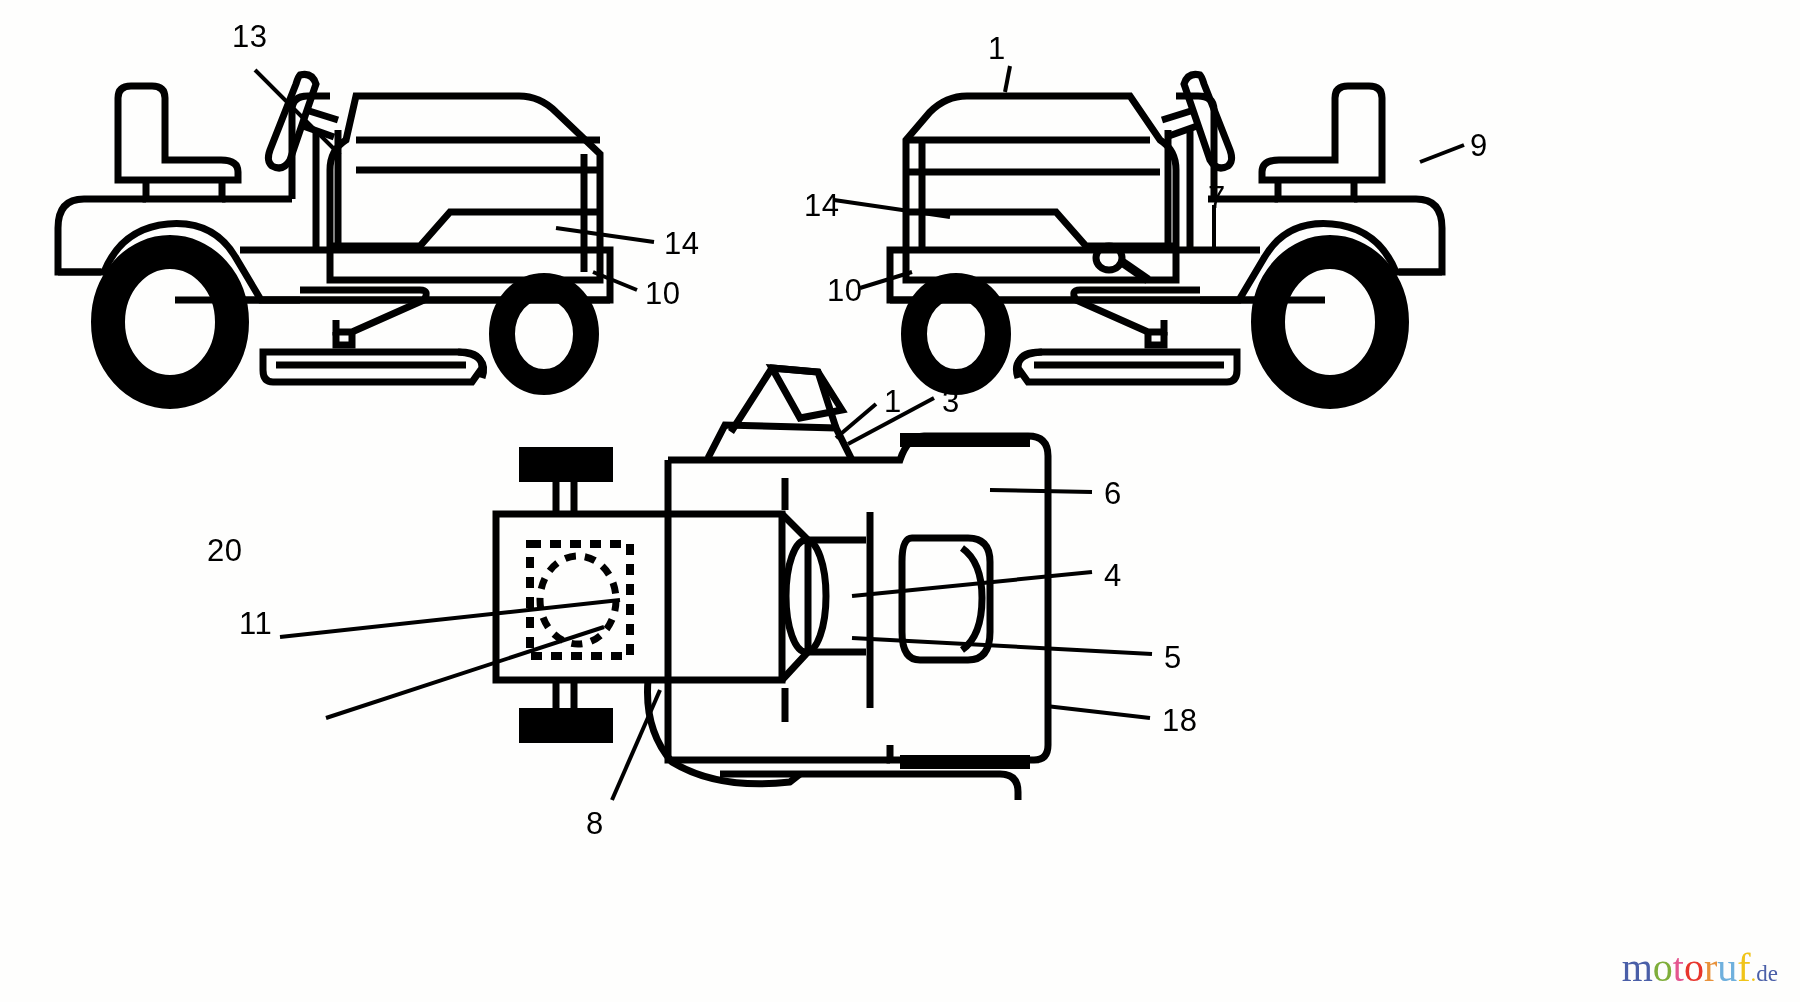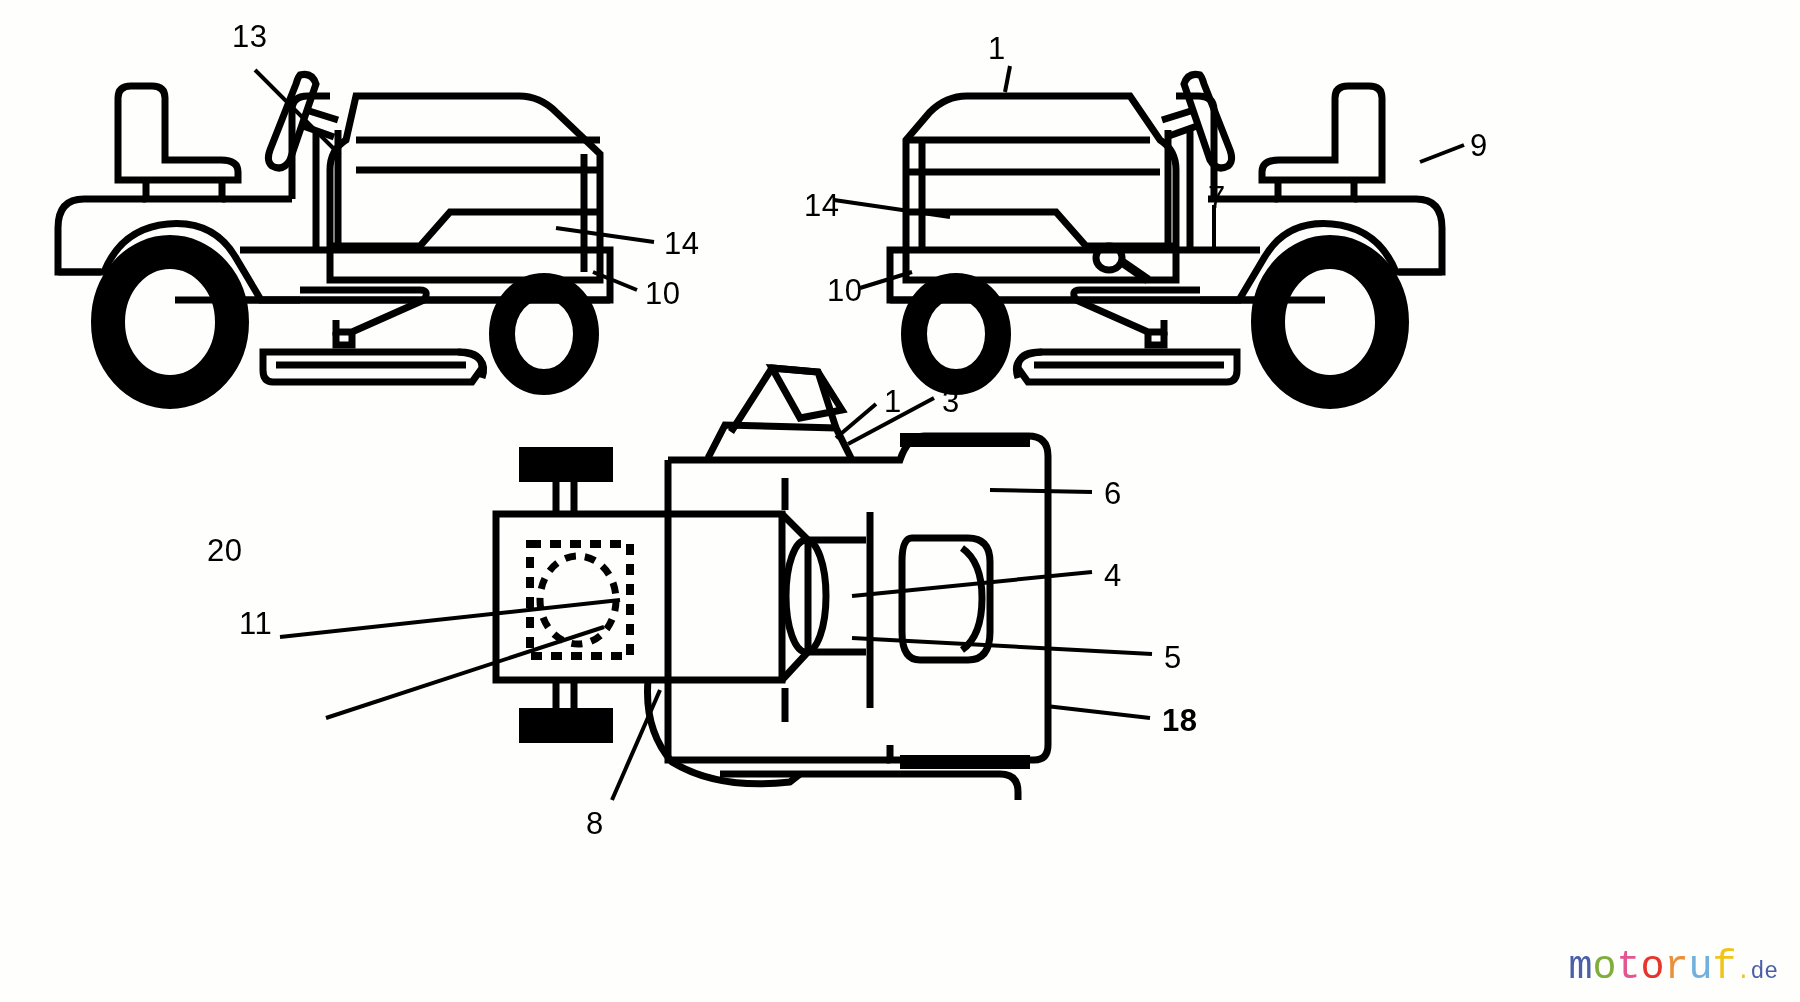--- a/index.html
+++ b/index.html
@@ -32,21 +32,21 @@
     color: #000000;
     line-height: 1;
     letter-spacing: 0.5px;
     white-space: nowrap;
     user-select: none;
   }
   .watermark {
     position: absolute;
     right: 22px;
     bottom: 14px;
-    font-family: Liberation Mono, monospace;
+    font-family: Liberation Serif, serif;
     font-size: 40px;
     line-height: 1;
     white-space: nowrap;
   }
   .watermark .w-m  { color: #4a5fa8; }
   .watermark .w-o1 { color: #7fae3a; }
   .watermark .w-t  { color: #e4568f; }
   .watermark .w-o2 { color: #e8352c; }
   .watermark .w-r  { color: #e8913a; }
   .watermark .w-u  { color: #6fb0dd; }
@@ -204,20 +204,20 @@
   <div class="part-label" style="left:1208px; top:182px;"><span>7</span></div>
   <div class="part-label" style="left:804px; top:190px;"><span>14</span></div>
   <div class="part-label" style="left:827px; top:275px;"><span>10</span></div>
   <div class="part-label" style="left:884px; top:386px;"><span>1</span></div>
   <div class="part-label" style="left:942px; top:386px;"><span>3</span></div>
   <div class="part-label" style="left:1104px; top:478px;"><span>6</span></div>
   <div class="part-label" style="left:207px; top:535px;"><span>20</span></div>
   <div class="part-label" style="left:1104px; top:560px;"><span>4</span></div>
   <div class="part-label" style="left:239px; top:608px;"><span>11</span></div>
   <div class="part-label" style="left:1164px; top:642px;"><span>5</span></div>
-  <div class="part-label" style="left:1162px; top:705px;font-weight:bold;"><span>18</span></div>
+  <div class="part-label" style="left:1162px; top:705px;"><span>18</span></div>
   <div class="part-label" style="left:586px; top:808px;"><span>8</span></div>
 
   <div class="watermark">
     <span class="w-m">m</span><span class="w-o1">o</span><span class="w-t">t</span><span class="w-o2">o</span><span class="w-r">r</span><span class="w-u">u</span><span class="w-f">f</span><span class="w-dot">.</span><span class="w-de">de</span>
   </div>
 
 </div>
 
 </body></html>

